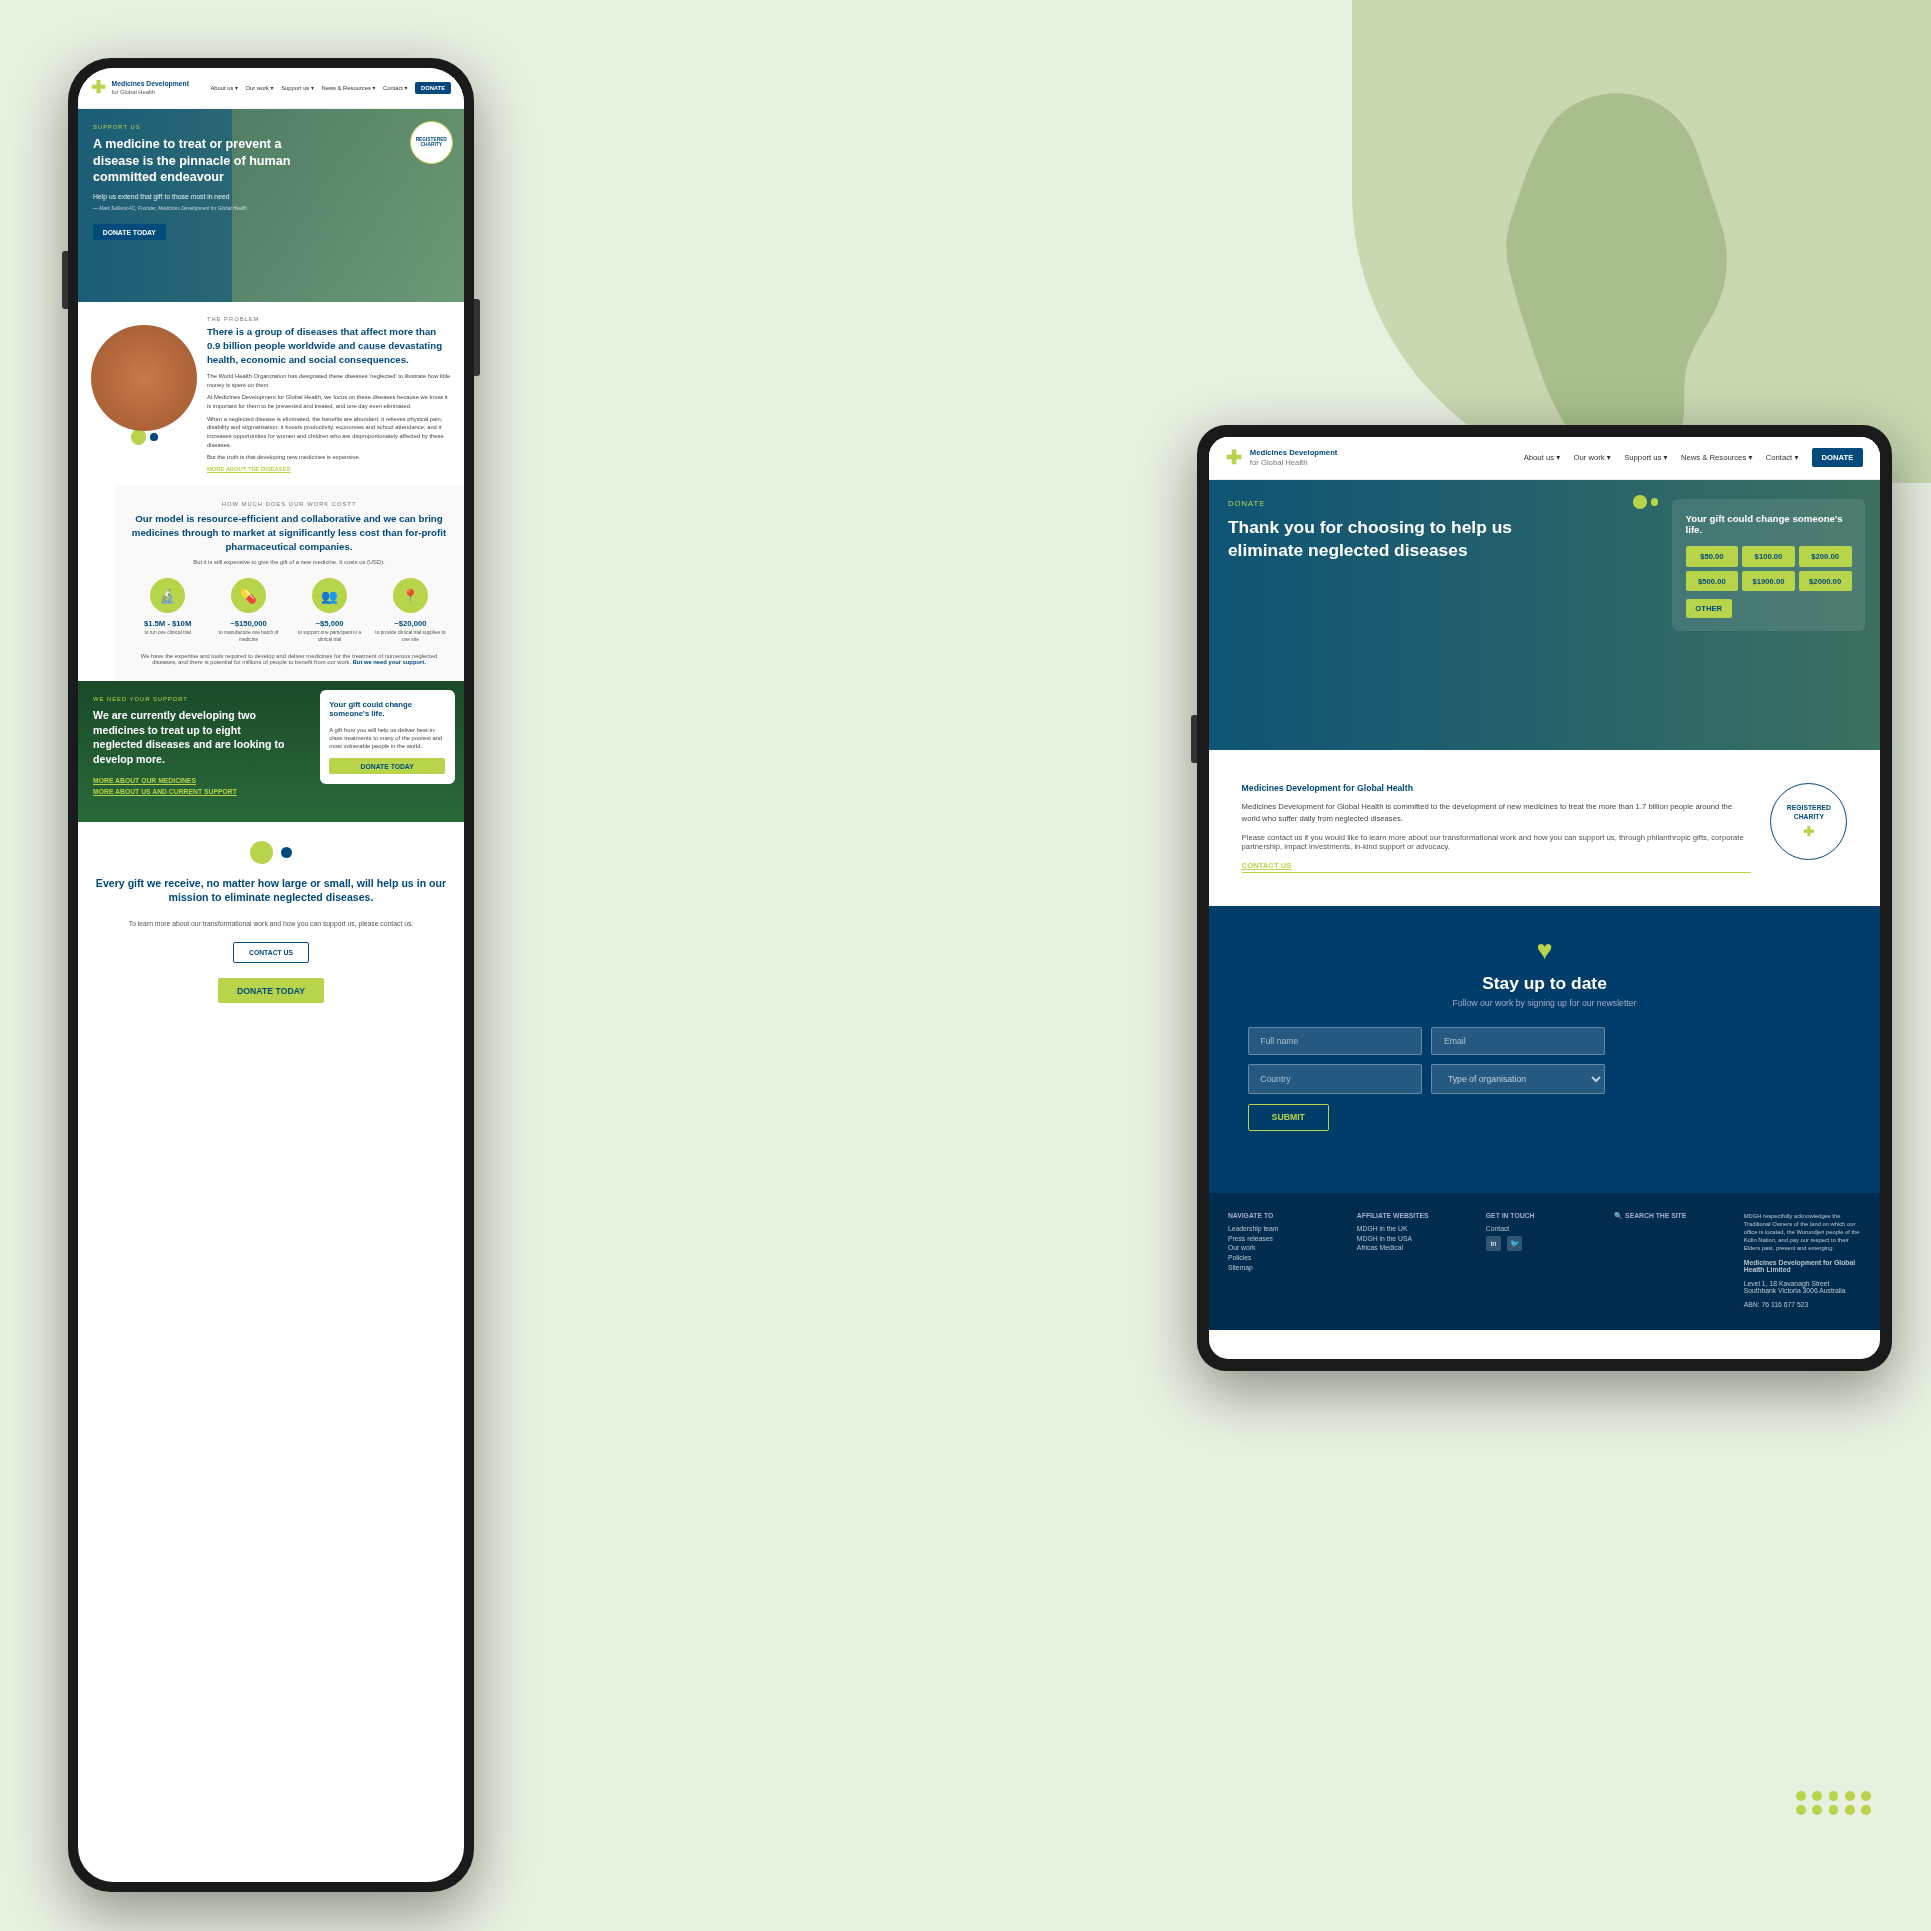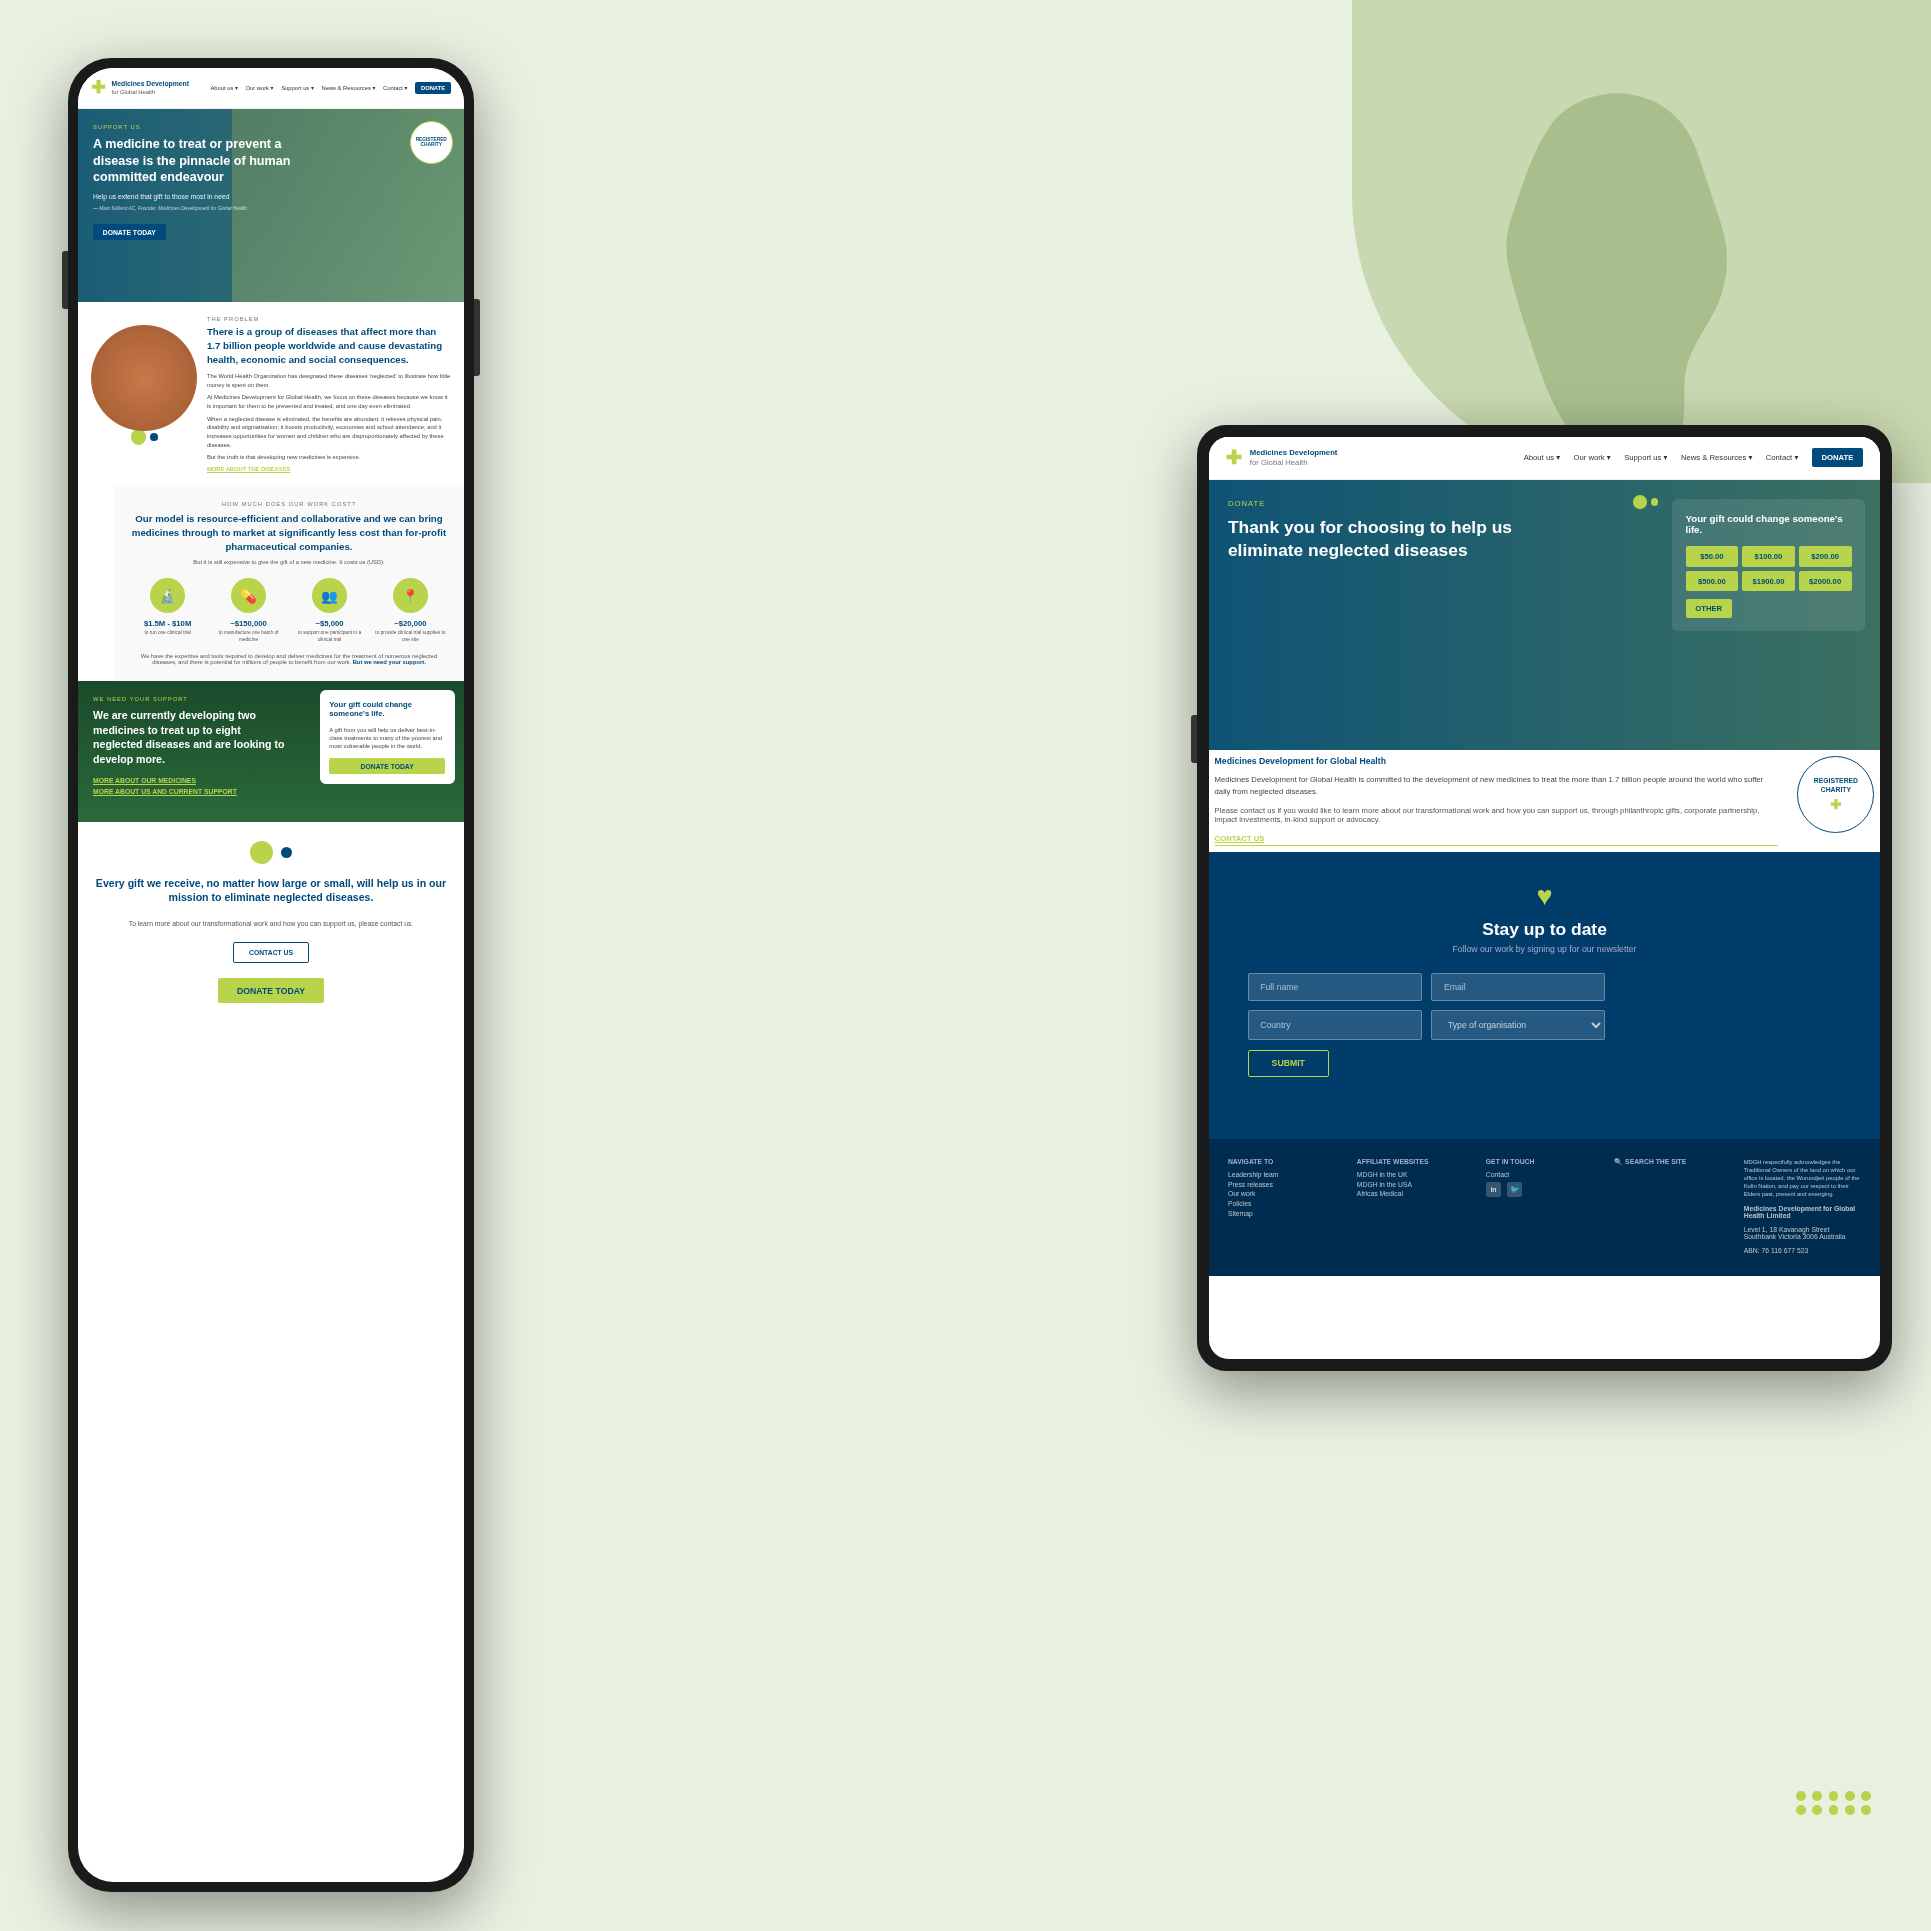--- a/index.html
+++ b/index.html
@@ -544,21 +544,21 @@
       padding: 4.8px 9.7px;
       text-align: center;
       border-radius: 1.9px;
       margin-top: 3.9px;
       display: inline-block;
     }
 
     
     .tablet-about {
       background: #fff;
-      padding: 6px;
+      padding: 33px;
       display: flex;
       gap: 19.3px;
       align-items: flex-start;
     }
     .tablet-about-text {
       flex: 1;
     }
     .tablet-about-org {
       font-size: 8.7px;
       color: #004a7c;
@@ -781,21 +781,21 @@
     <div class="phone-problem">
       <div style="display:flex;flex-direction:column;align-items:center;">
         <div class="phone-problem-img"></div>
         <div style="display:flex;gap:3.9px;margin-top:7.7px;">
           <div class="dot-yellow"></div>
           <div class="dot-small"></div>
         </div>
       </div>
       <div class="phone-problem-content">
         <div class="phone-problem-label">THE PROBLEM</div>
-        <div class="phone-problem-title">There is a group of diseases that affect more than 1.7 billion people worldwide and cause devastating health, economic and social consequences.</div>
+        <div class="phone-problem-title">There is a group of diseases that affect more than 0.9 billion people worldwide and cause devastating health, economic and social consequences.</div>
         <div class="phone-problem-text">The World Health Organization has designated these diseases 'neglected' to illustrate how little money is spent on them.</div>
         <div class="phone-problem-text">At Medicines Development for Global Health, we focus on these diseases because we know it is important for them to be prevented and treated, and one day even eliminated.</div>
         <div class="phone-problem-text">When a neglected disease is eliminated, the benefits are abundant: it relieves physical pain, disability and stigmatisation; it boosts productivity, economies and school attendance; and it increases opportunities for women and children who are disproportionately affected by these diseases.</div>
         <div class="phone-problem-text">But the truth is that developing new medicines is expensive.</div>
         <div class="phone-problem-link">MORE ABOUT THE DISEASES</div>
       </div>
     </div>
 
     <div class="phone-cost">
       <div class="phone-cost-label">HOW MUCH DOES OUR WORK COST?</div>

